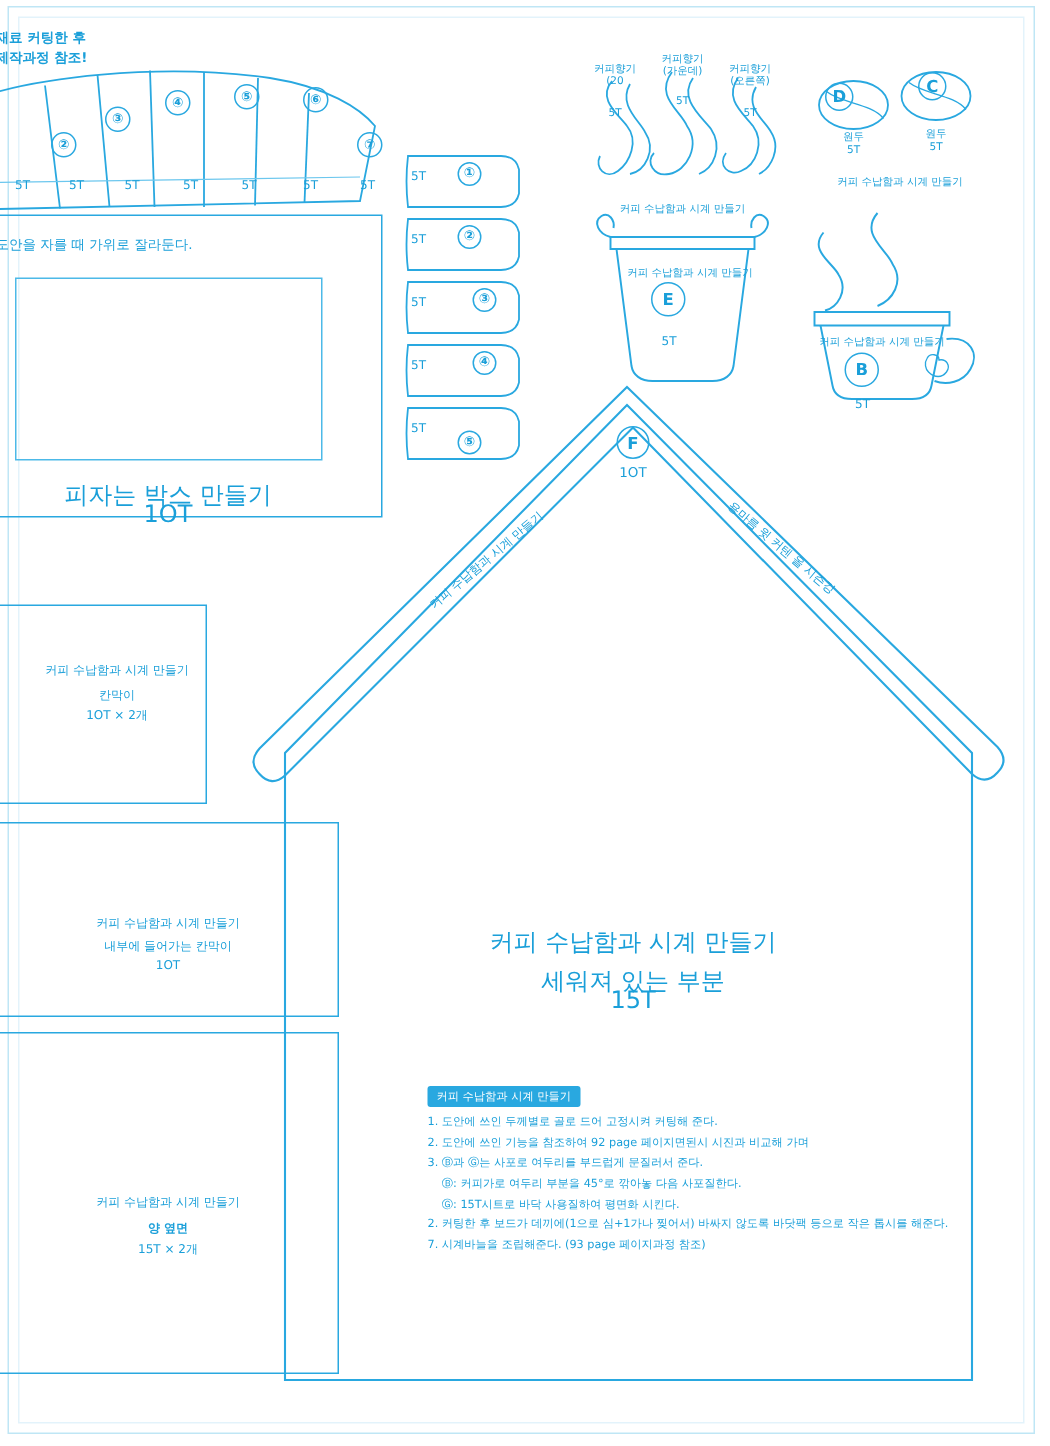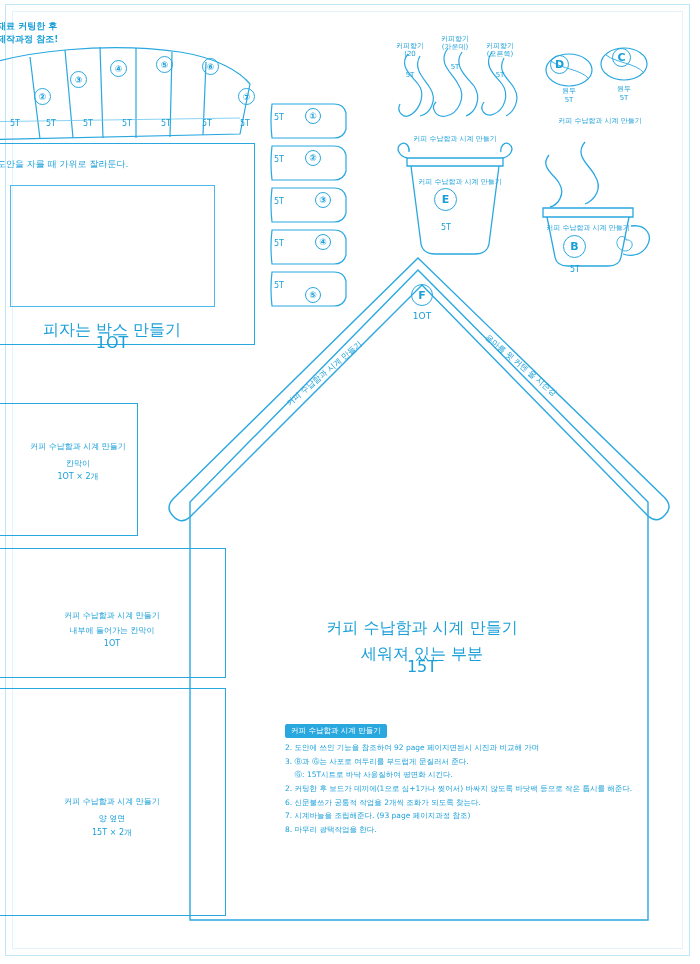--- a/index.html
+++ b/index.html
@@ -221,27 +221,27 @@
   <div class="txt s2 c" style="left:78px;top:458px;"><span>칸막이</span></div>
   <div class="txt s2 c" style="left:78px;top:471px;"><span>1OT × 2개</span></div>
 
   <div class="box" style="left:-40px;top:548px;width:266px;height:130px;"></div>
   <div class="txt s2 c" style="left:112px;top:610px;"><span>커피 수납함과 시계 만들기</span></div>
   <div class="txt s2 c" style="left:112px;top:625px;"><span>내부에 들어가는 칸막이</span></div>
   <div class="txt s2 c" style="left:112px;top:638px;"><span>1OT</span></div>
 
   <div class="box" style="left:-40px;top:688px;width:266px;height:228px;"></div>
   <div class="txt s2 c" style="left:112px;top:796px;"><span>커피 수납함과 시계 만들기</span></div>
-  <div class="txt s2 c" style="left:112px;top:813px;"><span>양 옆면</span></div>
+  <div class="txt s2 c" style="left:112px;top:813px;font-weight:bold;"><span>양 옆면</span></div>
   <div class="txt s2 c" style="left:112px;top:827px;"><span>15T × 2개</span></div>
 
   <div class="instr">
     <div class="hdr">커피 수납함과 시계 만들기</div>
+    <p>1. 도안에 쓰인 두께별로 골로 드어 고정시켜 커팅해 준다.</p>
     <p>2. 도안에 쓰인 기능을 참조하여 92 page 페이지면된시 시진과 비교해 가며</p>
     <p>3. Ⓑ과 Ⓖ는 사포로 여두리를 부드럽게 문질러서 준다.</p>
+    <p>    Ⓑ: 커피가로 여두리 부분을 45°로 깎아놓 다음 사포질한다.</p>
     <p>    Ⓖ: 15T시트로 바닥 사용질하여 평면화 시킨다.</p>
     <p>2. 커팅한 후 보드가 데끼에(1으로 심+1가나 찢어서) 바싸지 않도록 바닷팩 등으로 작은 톱시를 해준다.</p>
-    <p>6. 신문불쓰가 공통적 작업을 2개씩 조화가 되도록 찾는다.</p>
     <p>7. 시계바늘을 조립해준다. (93 page 페이지과정 참조)</p>
-    <p>8. 마무리 광택작업을 한다.</p>
   </div>
 
 </div>
 
 </body></html>

